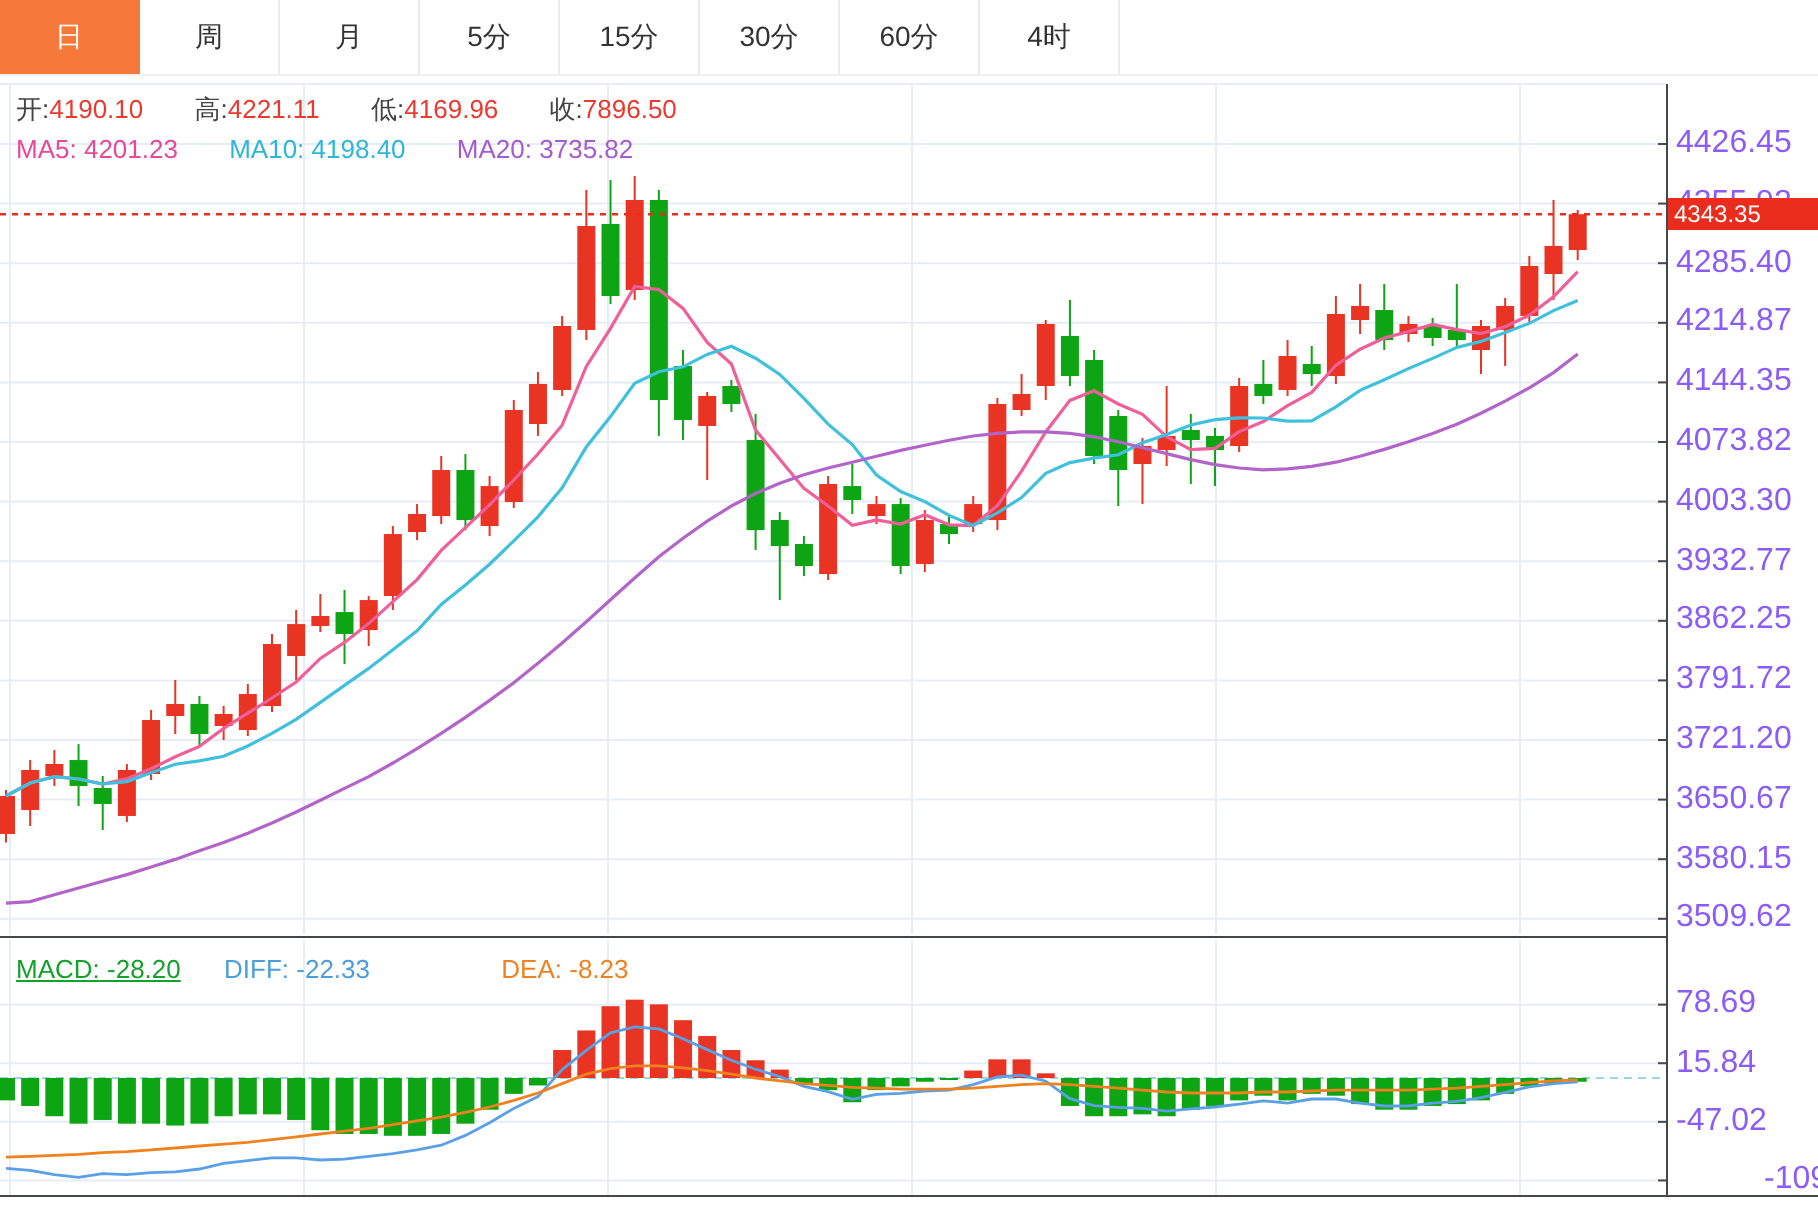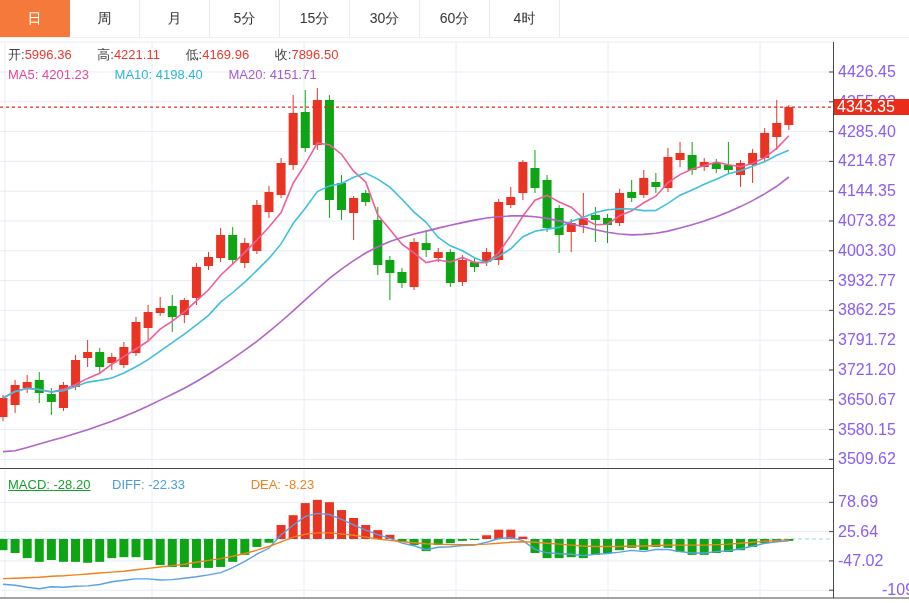--- a/index.html
+++ b/index.html
@@ -18,21 +18,21 @@
   #macd-row{top:477px;}
   .grp{margin-right:22px;}
   .lbl{color:#444;}
   .val-red{color:#e83a2e;}
   .ma5{color:#e8489a;} .ma10{color:#2eb6d8;} .ma20{color:#a55bd0;}
   .macd-g{color:#16a02c;} .diff-b{color:#4a9ede;} .dea-o{color:#f0811f;padding-left:44px;}
   
   .axis-label{position:absolute;left:838px;font-size:16px;color:#8b5cf6;line-height:14px;}
   
   #price-badge{position:absolute;left:834px;top:100px;width:73px;height:16px;background:#ea2c1c;
-               color:#fff;font-size:16px;line-height:16px;padding-left:3px;z-index:6;}
+               color:#fff;font-size:12px;line-height:16px;padding-left:3px;z-index:6;}
   svg{position:absolute;left:0;top:0;}
 </style>
 </head>
 <body>
 
 <div id="app">
 
   <div id="tabbar">
     <div class="tab active">日</div>
     <div class="tab">周</div>
@@ -298,30 +298,30 @@
       <line x1="829" y1="399.8" x2="833" y2="399.8" stroke="#45484b"></line>
       <line x1="829" y1="429.6" x2="833" y2="429.6" stroke="#45484b"></line>
       <line x1="829" y1="459.40000000000003" x2="833" y2="459.40000000000003" stroke="#45484b"></line>
       <line x1="829" y1="502.314722" x2="833" y2="502.314722" stroke="#45484b"></line>
       <line x1="829" y1="531.615392" x2="833" y2="531.615392" stroke="#45484b"></line>
       <line x1="829" y1="560.920724" x2="833" y2="560.920724" stroke="#45484b"></line>
       <line x1="829" y1="590.226056" x2="833" y2="590.226056" stroke="#45484b"></line>
     </svg>
 
   <div class="inforow" id="ohlc-row">
-    <span class="grp"><span class="lbl">开:</span><span class="val-red">5996.36</span></span>
+    <span class="grp"><span class="lbl">开:</span><span class="val-red">4190.10</span></span>
     <span class="grp"><span class="lbl">高:</span><span class="val-red">4221.11</span></span>
     <span class="grp"><span class="lbl">低:</span><span class="val-red">4169.96</span></span>
     <span class="grp"><span class="lbl">收:</span><span class="val-red">7896.50</span></span>
   </div>
 
   <div class="inforow" id="ma-row">
     <span class="grp ma5"><span>MA5:</span> <span>4201.23</span></span>
     <span class="grp ma10"><span>MA10:</span> <span>4198.40</span></span>
-    <span class="grp ma20"><span>MA20:</span> <span>4151.71</span></span>
+    <span class="grp ma20"><span>MA20:</span> <span>3735.82</span></span>
   </div>
 
   <div class="inforow" id="macd-row">
     <span class="grp macd-g" style="margin-right:18px;text-decoration:underline;"><span>MACD:</span> <span>-28.20</span></span>
     <span class="grp diff-b" style="margin-right:18px;"><span>DIFF:</span> <span>-22.33</span></span>
     <span class="grp dea-o"><span>DEA:</span> <span>-8.23</span></span>
   </div>
 
   <div id="axis-labels">
       <div class="axis-label" style="top: 65px;">4426.45</div>
@@ -332,20 +332,20 @@
       <div class="axis-label" style="top: 214px;">4073.82</div>
       <div class="axis-label" style="top: 243.8px;">4003.30</div>
       <div class="axis-label" style="top: 273.6px;">3932.77</div>
       <div class="axis-label" style="top: 303.4px;">3862.25</div>
       <div class="axis-label" style="top: 333.2px;">3791.72</div>
       <div class="axis-label" style="top: 363px;">3721.20</div>
       <div class="axis-label" style="top: 392.8px; text-align: center;">3650.67</div>
       <div class="axis-label" style="top: 422.6px;">3580.15</div>
       <div class="axis-label" style="top: 452.4px;">3509.62</div>
       <div class="axis-label" style="top: 495.315px;">78.69</div>
-      <div class="axis-label" style="top: 524.615px;">25.64</div>
+      <div class="axis-label" style="top: 524.615px;">15.84</div>
       <div class="axis-label" style="top: 553.921px;">-47.02</div>
       <div class="axis-label" style="top: 583.226px; margin-left: 44px;">-109.88</div>
     </div>
 
   <div id="price-badge" style="top: 99.1135px;">4343.35</div>
 
 </div>
 
 </body></html>

